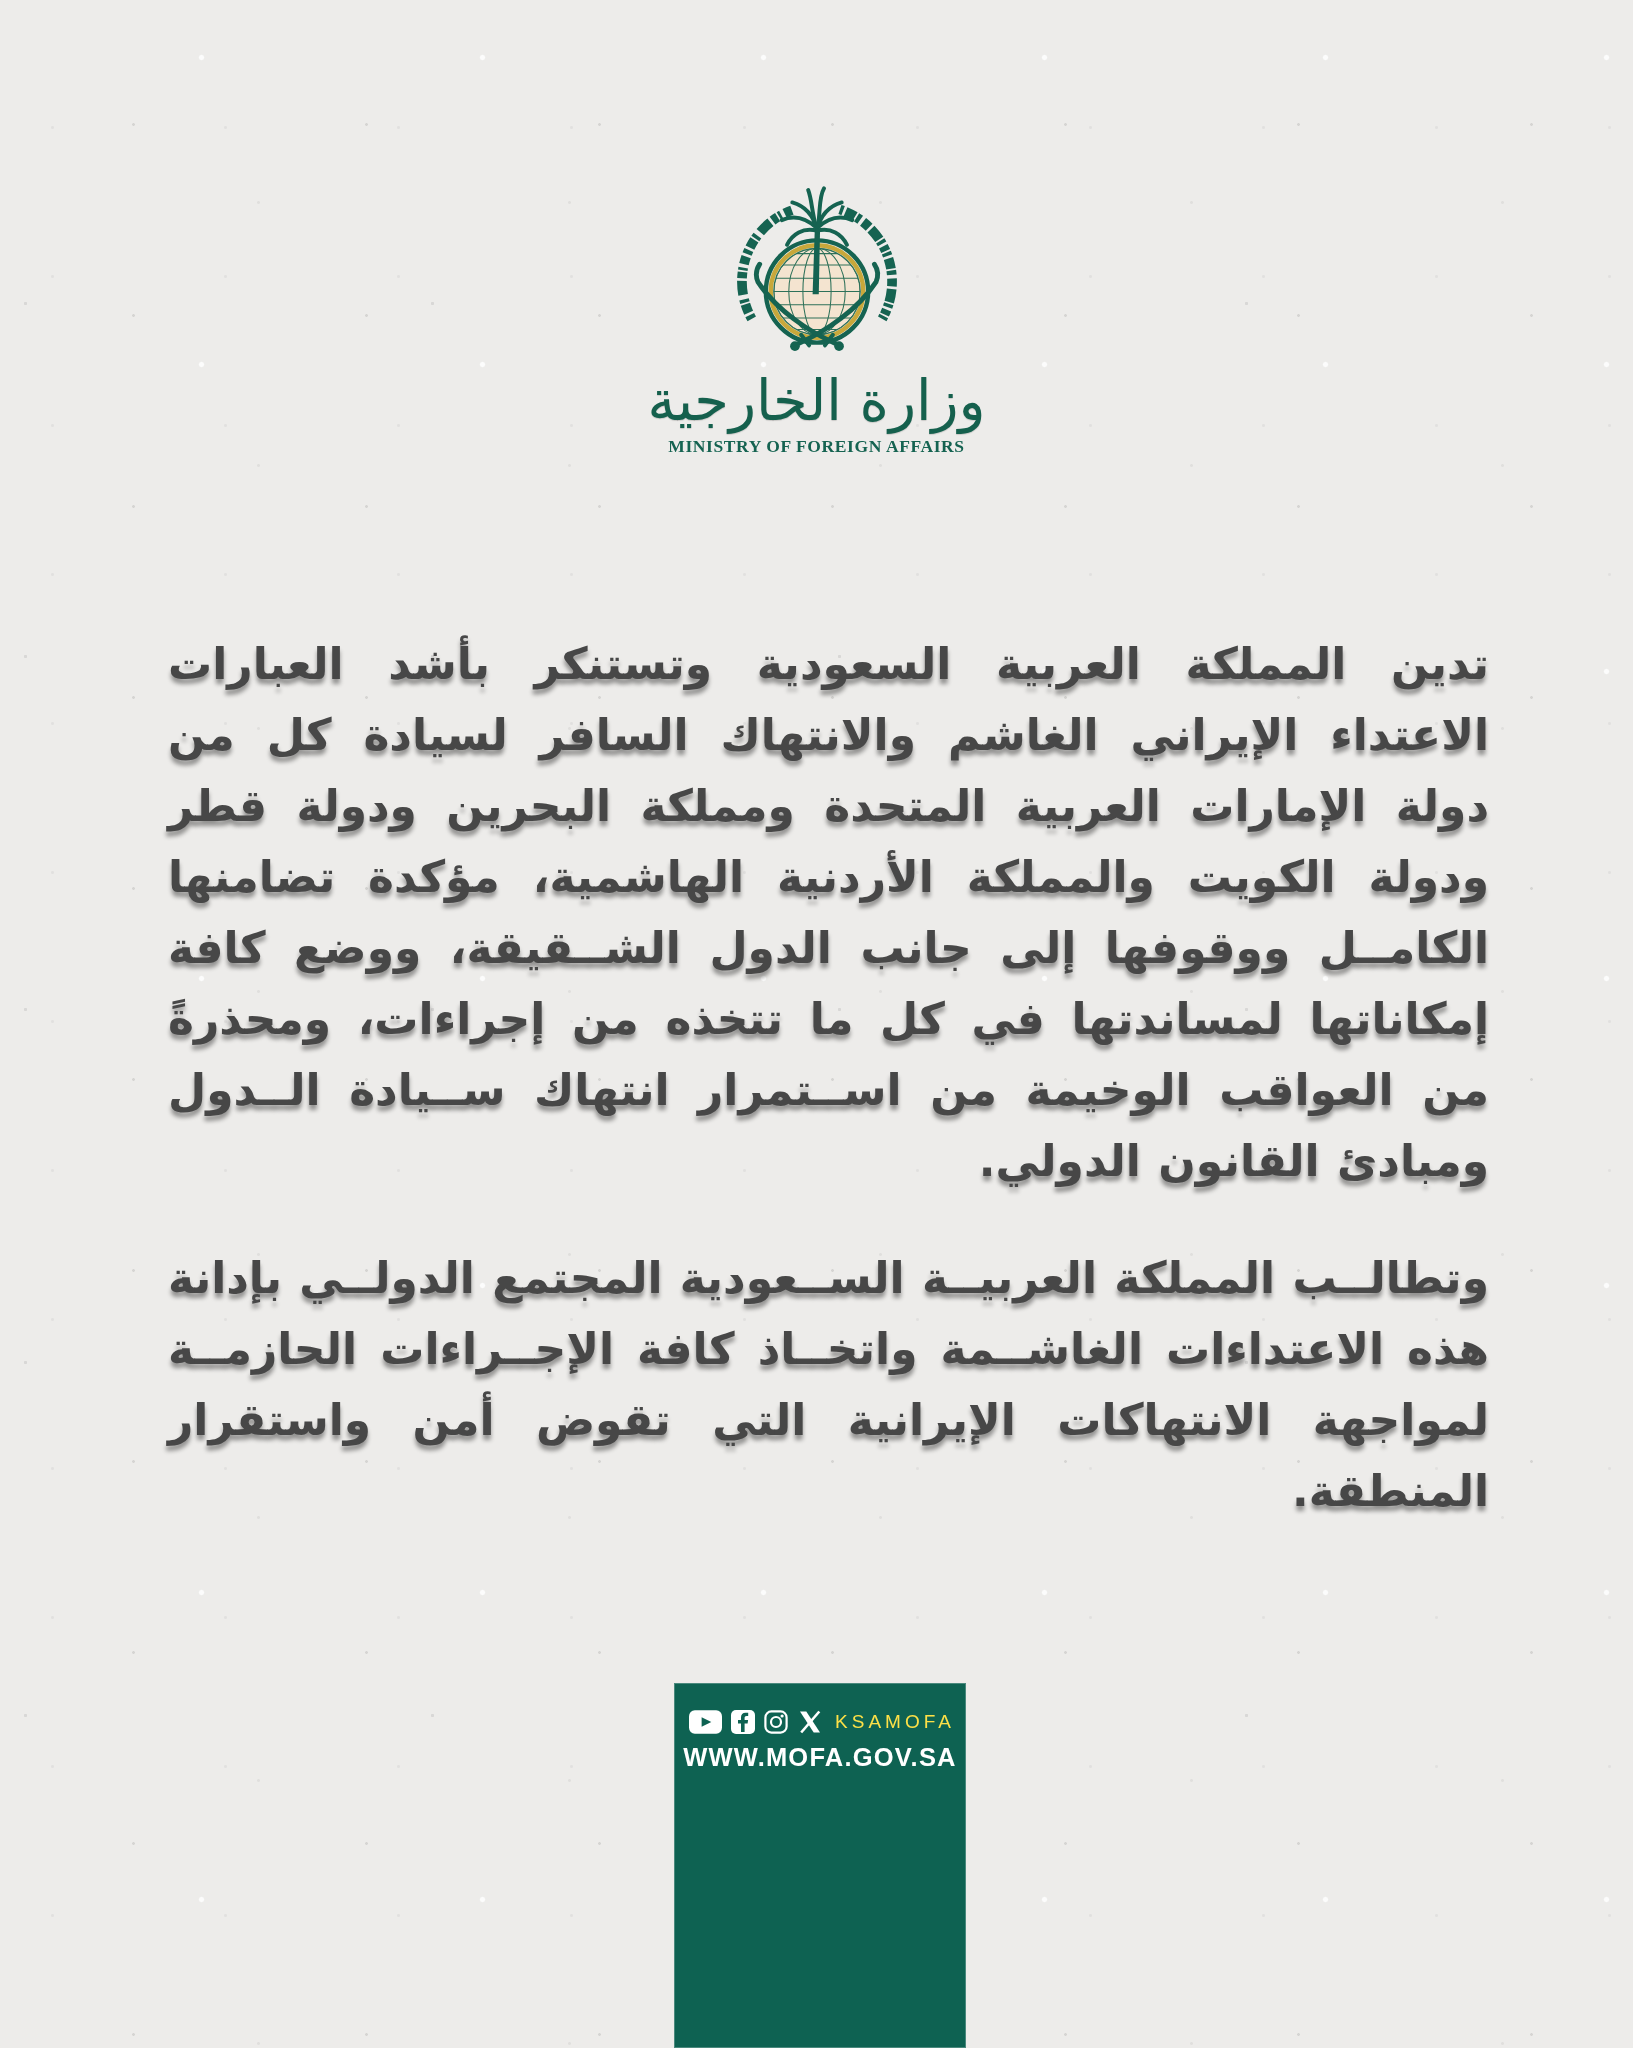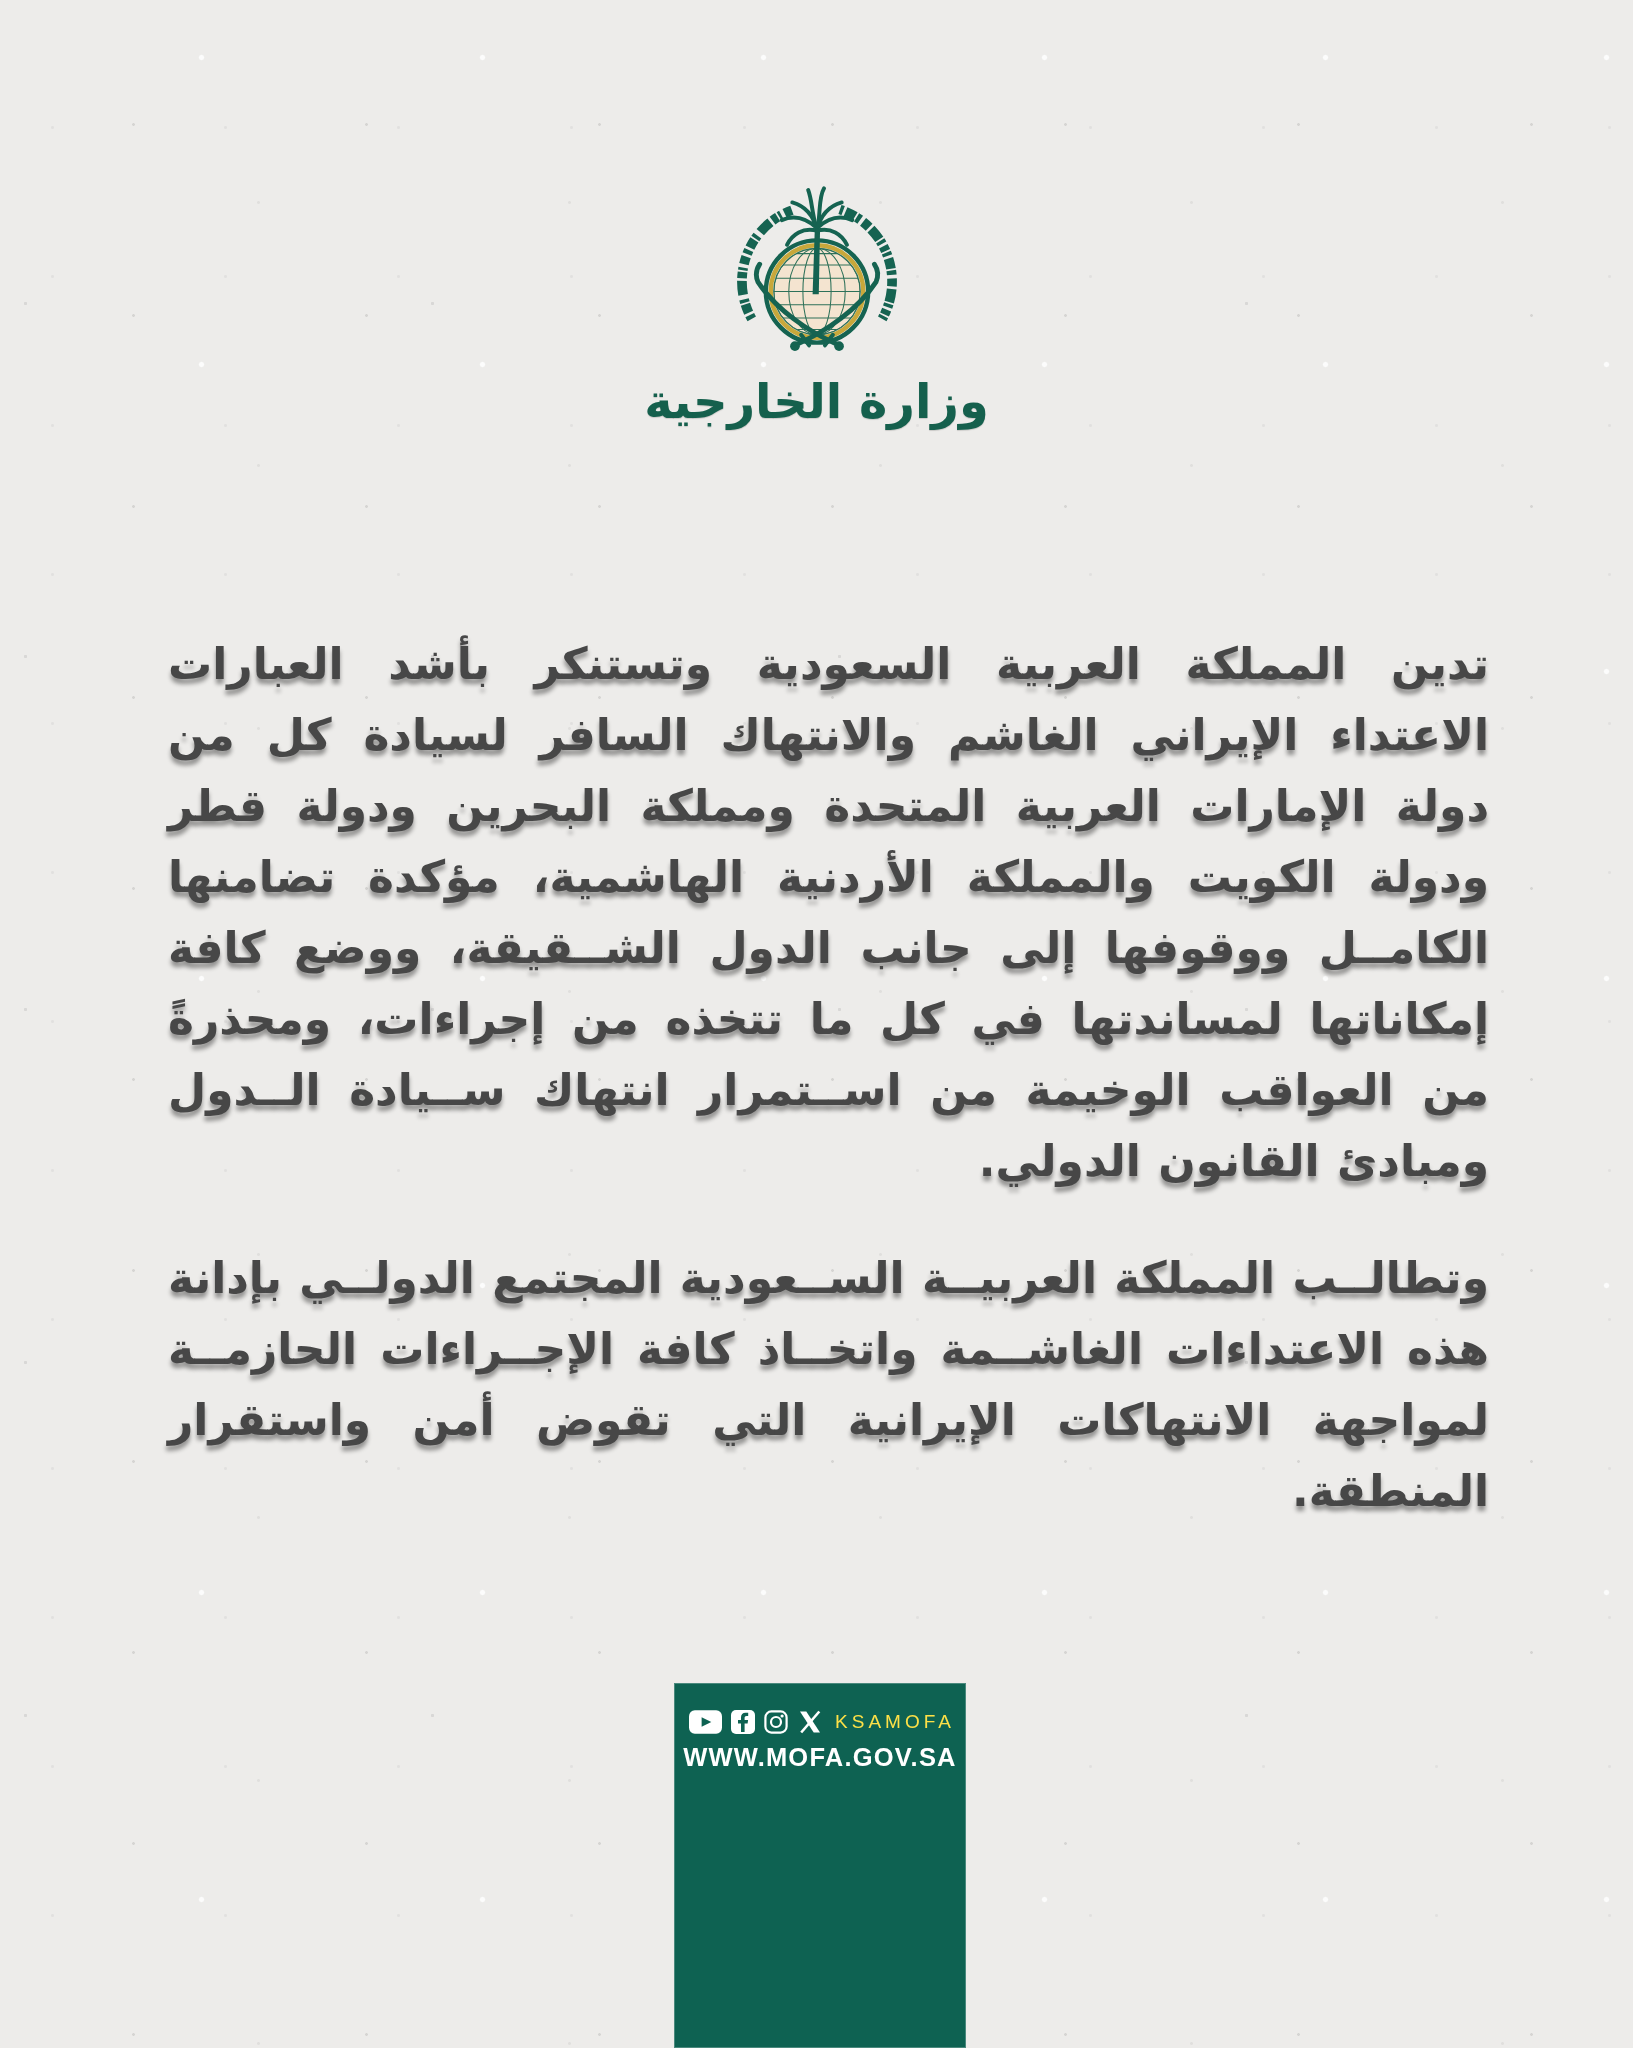--- a/index.html
+++ b/index.html
@@ -15,21 +15,21 @@
       radial-gradient(circle, rgba(100,100,100,.08) 1.1px, transparent 2px);
     background-size:233px 191px,311px 263px,407px 353px,281px 307px,173px 149px;
     background-position:17px 29px,103px 71px,229px 127px,61px 211px,139px 53px;
   }
   .page{position:absolute;inset:0;}
 
   
   .header{position:absolute;top:0;left:0;right:0;text-align:center;}
   .emblem{display:block;margin:176px auto 0 auto;width:212px;height:194px;}
   .calligraphy{
-    margin-top:0px;font-size:48px;line-height:62px;font-weight:bold;
+    margin-top:0px;font-size:56px;line-height:62px;font-weight:normal;
     color:#15604d;direction:rtl;letter-spacing:1px;
     text-shadow:0 1px 1px rgba(0,0,0,.15);
   }
   .ministry-en{
     margin-top:4px;font-family:"Liberation Serif","DejaVu Serif",serif;
     font-size:17.5px;font-weight:bold;color:#156351;letter-spacing:.6px;
   }
 
   
   .statement{
@@ -127,20 +127,21 @@
           <path d="M120,59 C132,48 146,44 160,50"></path>
           <path d="M119,58 C114,40 114,26 110,16"></path>
           <path d="M121,58 C124,38 122,24 128,14"></path>
           <path d="M120,62 C104,58 92,66 86,78"></path>
           <path d="M120,62 C136,58 148,66 154,78"></path>
         </g>
       </g>
     </svg>
 
     <div class="calligraphy">وزارة الخارجية</div>
+    <div class="ministry-en">MINISTRY OF FOREIGN AFFAIRS</div>
   </div>
 
   <div class="statement">
     <p>تدين المملكة العربية السعودية وتستنكر بأشد العبارات الاعتداء الإيراني الغاشم والانتهاك السافر لسيادة كل من دولة الإمارات العربية المتحدة ومملكة البحرين ودولة قطر ودولة الكويت والمملكة الأردنية الهاشمية، مؤكدة تضامنها الكامــل ووقوفها إلى جانب الدول الشــقيقة، ووضع كافة إمكاناتها لمساندتها في كل ما تتخذه من إجراءات، ومحذرةً من العواقب الوخيمة من اســتمرار انتهاك ســيادة الــدول ومبادئ القانون الدولي.</p>
     <p>وتطالــب المملكة العربيــة الســعودية المجتمع الدولــي بإدانة هذه الاعتداءات الغاشــمة واتخــاذ كافة الإجــراءات الحازمــة لمواجهة الانتهاكات الإيرانية التي تقوض أمن واستقرار المنطقة.</p>
   </div>
 
 
   <div class="footer-banner">
     <div class="social-row">

